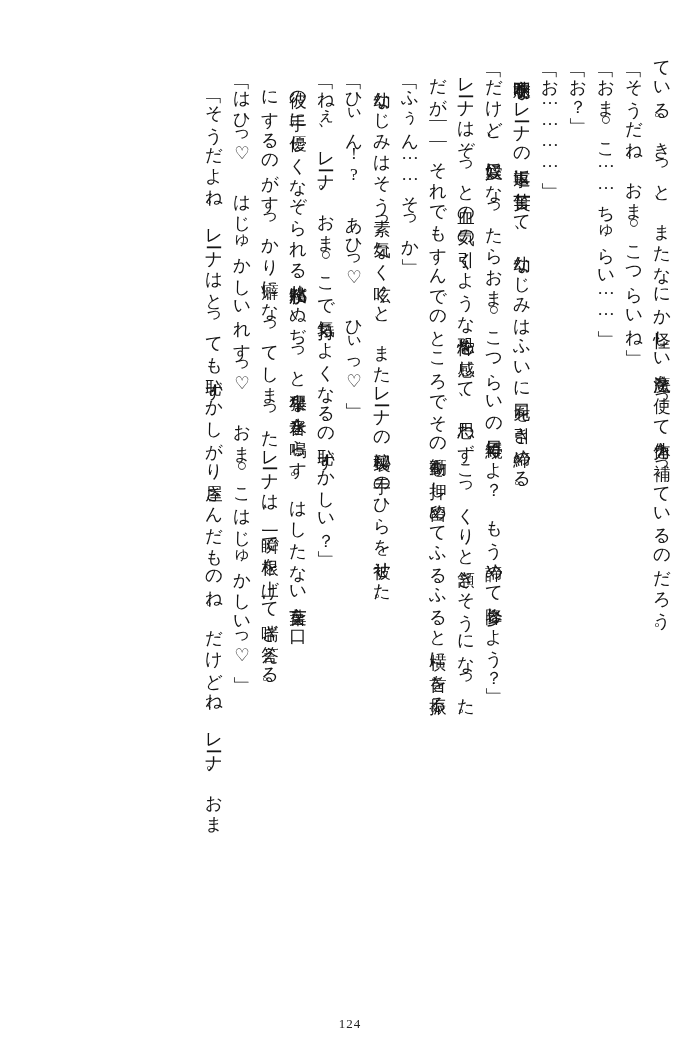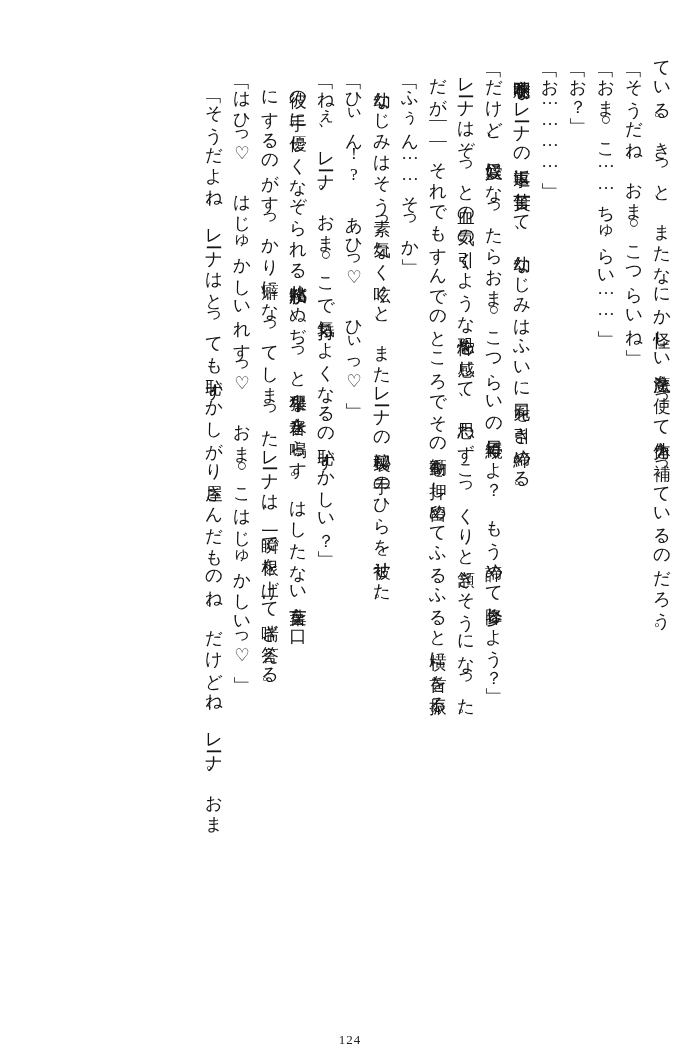--- a/index.html
+++ b/index.html
@@ -54,21 +54,21 @@
     color: #151515;
   }
 
   
   .vline.indent-1 { padding-top: 18px; }
   .vline.indent-2 { padding-top: 30px; }
   .vline.indent-3 { padding-top: 44px; }
 
   .page-number {
     position: absolute;
-    bottom: 2px;
+    bottom: 18px;
     left: 0;
     width: 700px;
     text-align: center;
     font-size: 13px;
     color: #222;
     font-family: "Liberation Serif", "DejaVu Serif", serif;
     letter-spacing: 1px;
   }
 </style>
 </head>

